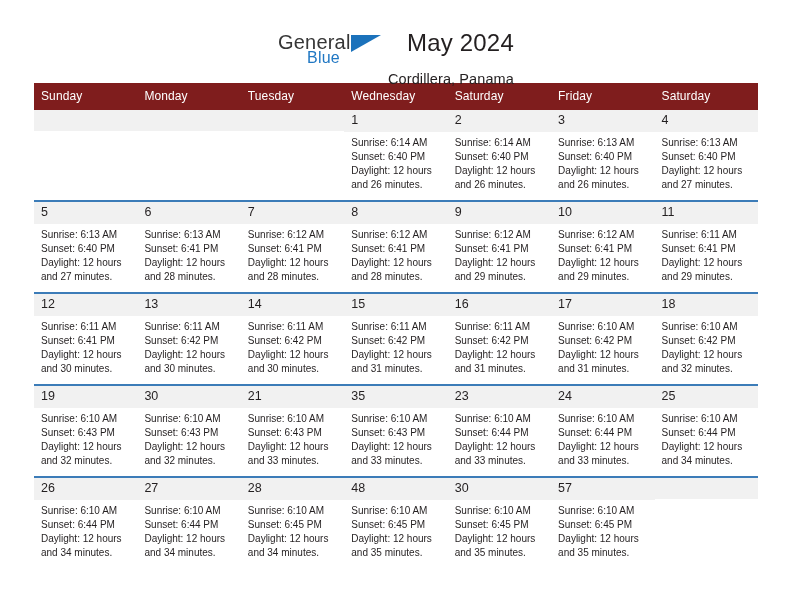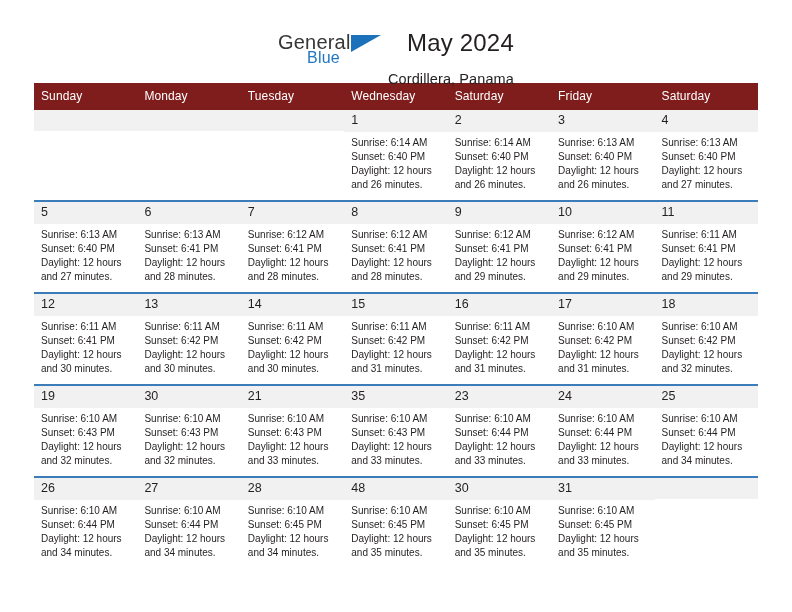--- a/index.html
+++ b/index.html
@@ -519,21 +519,21 @@
               <div class="lines">
                 <div>Sunrise: 6:10 AM</div>
                 <div>Sunset: 6:45 PM</div>
                 <div>Daylight: 12 hours</div>
                 <div>and 35 minutes.</div>
               </div>
             </div>
           </td>
           <td>
             <div class="cell filled">
-              <span class="daynum">31</span>
+              <span class="daynum">57</span>
               <div class="lines">
                 <div>Sunrise: 6:10 AM</div>
                 <div>Sunset: 6:45 PM</div>
                 <div>Daylight: 12 hours</div>
                 <div>and 35 minutes.</div>
               </div>
             </div>
           </td>
           <td>
             <div class="cell empty">

